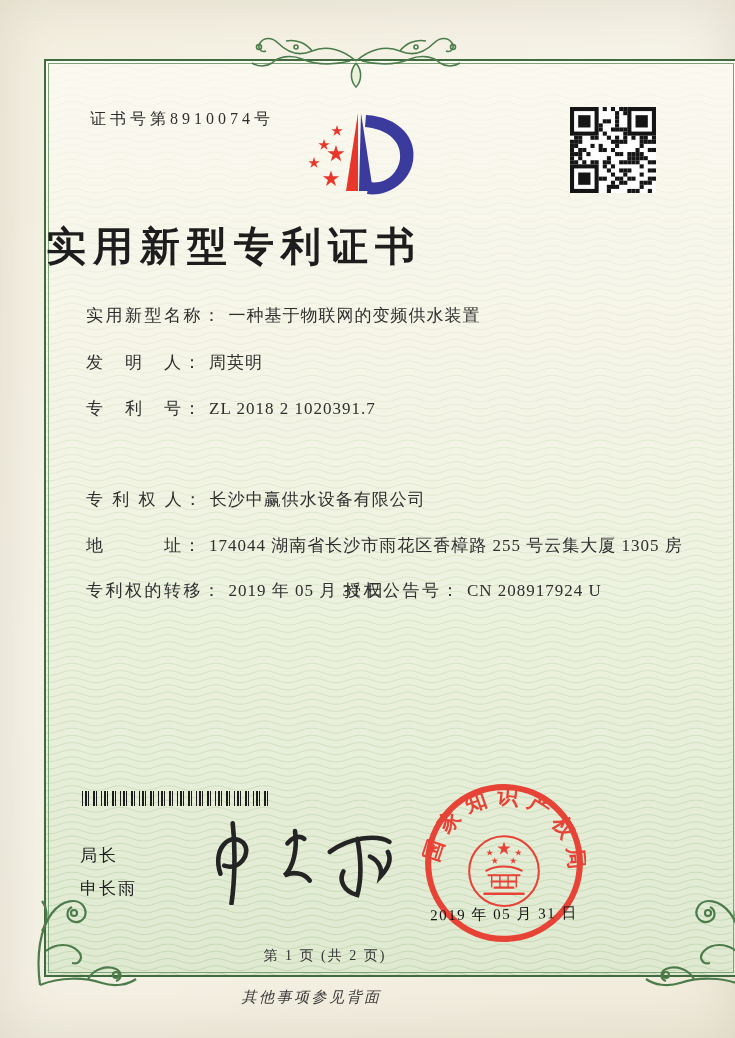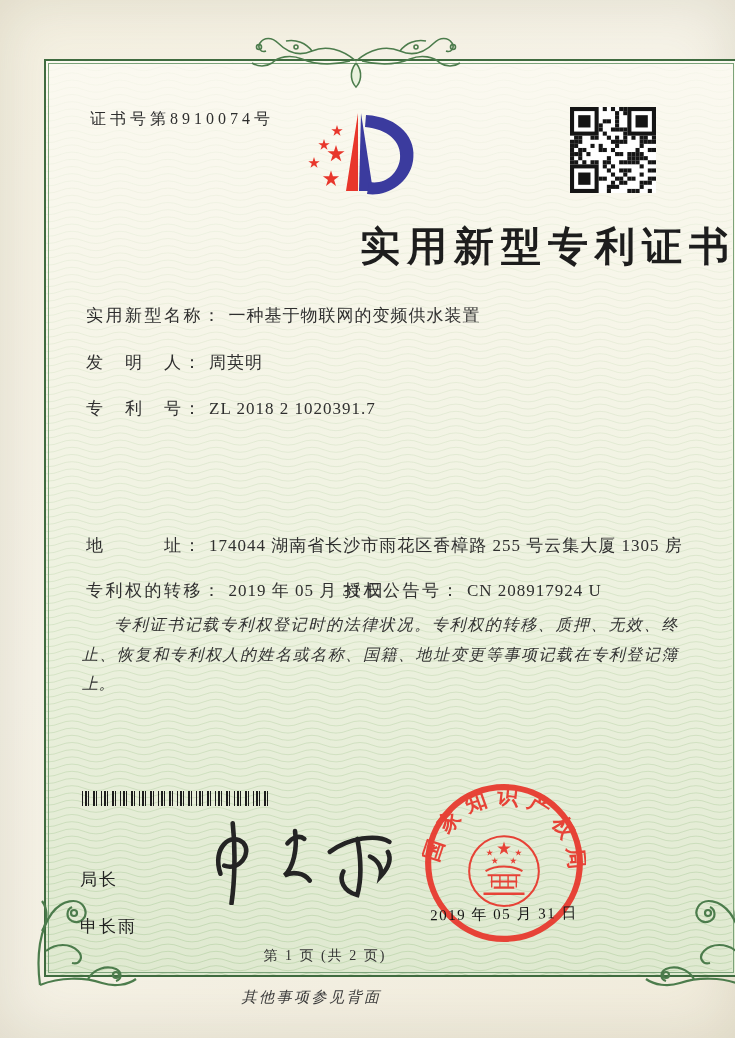--- a/index.html
+++ b/index.html
@@ -23,21 +23,21 @@
   #waves{position:absolute;inset:0;width:100%;height:100%;pointer-events:none;}
   
   .orn-top{position:absolute;left:190px;top:-24px;width:240px;height:52px;overflow:visible;}
   .flourish-bl{position:absolute;left:-14px;bottom:-14px;width:110px;height:122px;overflow:visible;}
   .flourish-br{position:absolute;right:-14px;bottom:-14px;width:110px;height:122px;overflow:visible;}
   
   .cert-no{position:absolute;left:44px;top:48px;font-size:16px;letter-spacing:4px;color:#2e2e2e;}
   .qr{position:absolute;left:524px;top:46px;width:86px;height:86px;}
   .logo{position:absolute;left:248px;top:40px;width:150px;height:105px;}
   .title{
-    position:absolute;left:0;top:158px;width:100%;text-align:right;
+    position:absolute;left:0;top:158px;width:100%;text-align:left;
     font-size:40px;font-weight:600;letter-spacing:7px;color:#1d1d1d;
   }
   
   .field{position:absolute;left:40px;font-size:17px;letter-spacing:.5px;color:#2f2f2f;white-space:nowrap;}
   .field .lbl{letter-spacing:2.5px;}
   .field .val{margin-left:6px;letter-spacing:1px;}
   .grant-no{position:absolute;left:258px;top:0;}
   
   .body-text{
     position:absolute;left:36px;top:549px;width:596px;
@@ -48,21 +48,21 @@
   
   .barcode{
     position:absolute;left:36px;top:730px;width:186px;height:15px;
     background:repeating-linear-gradient(90deg,
       #1c1c1c 0 1px,transparent 1px 3px,#1c1c1c 3px 5px,transparent 5px 6px,
       #1c1c1c 6px 7px,transparent 7px 11px,#1c1c1c 11px 13px,transparent 13px 14px,
       #1c1c1c 14px 15px,transparent 15px 19px);
   }
   .director{position:absolute;left:34px;top:783px;font-size:17px;letter-spacing:2px;
     font-family:"Liberation Sans","DejaVu Sans",sans-serif;color:#222;}
-  .director div{margin-bottom:10px;margin-top:24px;}
+  .director div{margin-bottom:10px;}
   .signature{position:absolute;left:146px;top:752px;width:214px;height:92px;}
   .seal{position:absolute;left:376px;top:720px;width:164px;height:164px;}
   .seal svg{position:absolute;inset:0;opacity:.92;}
   .seal-date{
     position:absolute;left:0;top:124px;width:100%;text-align:center;
     font-size:15px;letter-spacing:1.5px;color:#141414;transform:rotate(-1deg);
     font-family:"Liberation Serif",serif;
   }
   .page-info{
     position:absolute;left:-52px;top:886px;width:662px;text-align:center;
@@ -410,32 +410,34 @@
 
   <div class="field" style="top:290px">
     <span class="lbl">发　明　人：</span><span class="val">周英明</span>
   </div>
   <div class="field" style="top:243px">
     <span class="lbl">实用新型名称：</span><span class="val">一种基于物联网的变频供水装置</span>
   </div>
   <div class="field" style="top:336px">
     <span class="lbl">专　利　号：</span><span class="val">ZL 2018 2 1020391.7</span>
   </div>
+  <div class="field" style="top:427px">
+    <span class="lbl">专 利 权 人：</span><span class="val">长沙中赢供水设备有限公司</span>
+  </div>
   <div class="field" style="top:473px">
     <span class="lbl">地　　　址：</span><span class="val">174044 湖南省长沙市雨花区香樟路 255 号云集大厦 1305 房</span>
   </div>
   <div class="field" style="top:518px">
     <span class="lbl">专利权的转移：</span><span class="val">2019 年 05 月 31 日</span>
     <span class="grant-no">
       <span class="lbl">授权公告号：</span><span class="val">CN 208917924 U</span>
     </span>
   </div>
 
   <div class="body-text">
-    <p>专利证书记载专利权登记时的法律状况。专利权的转移、质押、无效、终止、恢复和专利权人的姓名或名称、国籍、地址变更等事项记载在专利登记簿上。</p>
   </div>
 
   <div class="barcode"></div>
 
   <div class="director">
     <div>局长</div>
     <div>申长雨</div>
   </div>
 
   <svg class="signature" viewBox="0 0 214 92">

